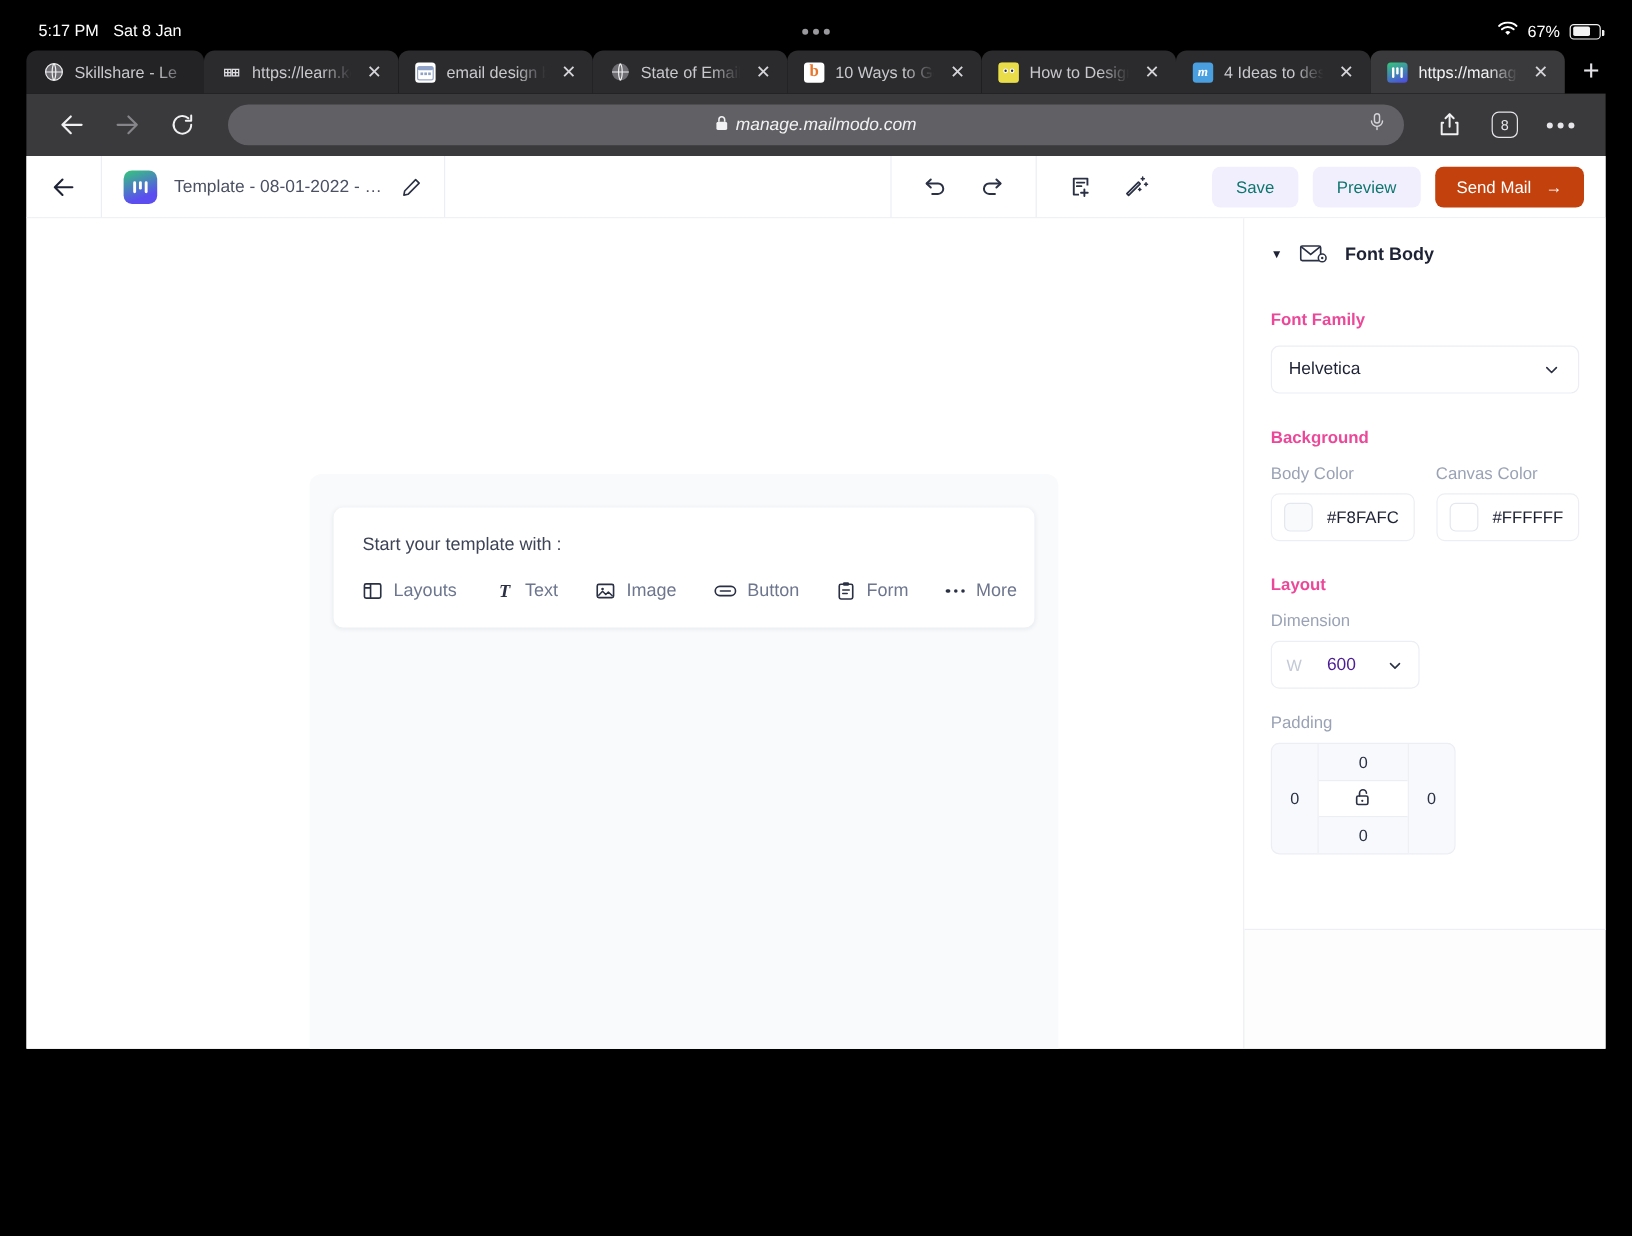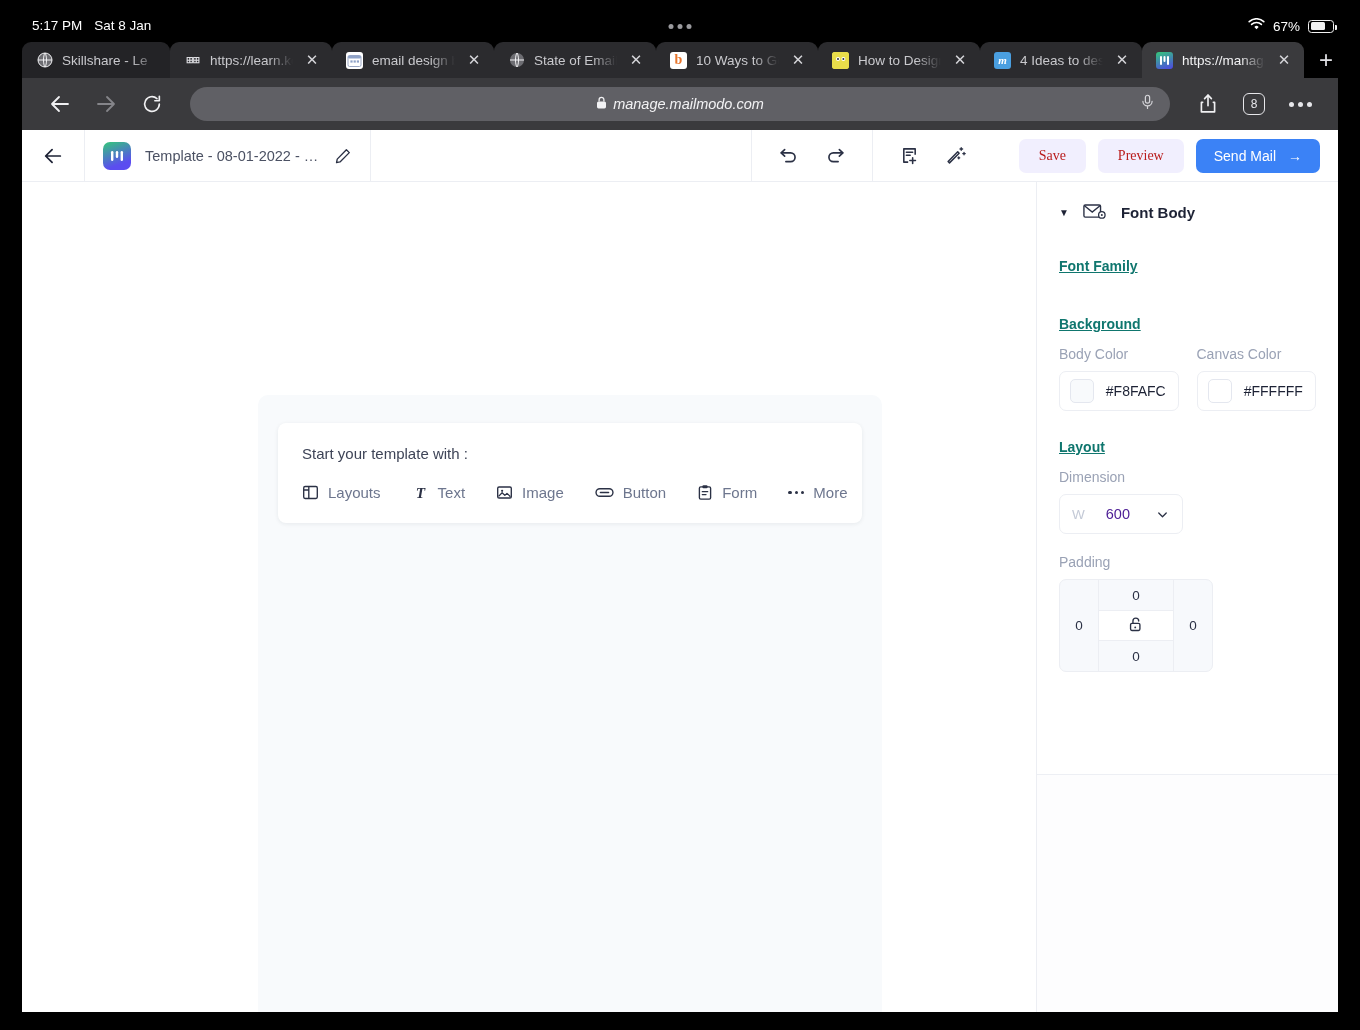--- a/index.html
+++ b/index.html
@@ -6,21 +6,21 @@
   html, body {
     width: 1360px; height: 1030px;
     background: #000;
     font-family: "Liberation Sans", sans-serif;
     overflow: hidden;
   }
 
   
   .device {
     position: absolute; left: 0; top: 0;
-    width: 1360px; height: 1030px;
+    width: 1360px; height: 874px;
     background: #000;
     border-radius: 20px;
     overflow: hidden;
   }
 
   
   .status-bar {
     position: absolute; left: 0; top: 18px;
     width: 1360px; height: 22px;
     color: #fff;
@@ -201,23 +201,23 @@
   .tb-actions {
     display: flex; align-items: center; gap: 12px;
     padding: 0 18px 0 26px;
   }
   .btn {
     border: none; border-radius: 7px;
     font-family: "Liberation Sans", sans-serif;
     font-size: 14px; cursor: pointer;
     height: 34px;
   }
-  .btn-soft { background: #f1effe; color: #b91c1c; padding: 0 20px; font-family: Liberation Serif, serif; }
+  .btn-soft { background: #f1effe; color: #0f766e; padding: 0 20px; }
   .btn-send {
-    background: #3b82f6; color: #fff; padding: 0 18px;
+    background: #c2410c; color: #fff; padding: 0 18px;
     display: flex; align-items: center; gap: 12px;
   }
 
   
   .canvas-area {
     position: absolute; left: 0; top: 52px;
     width: 1014px; height: 830px;
     background: #fff;
     overflow: hidden;
   }
@@ -262,23 +262,22 @@
   }
   .panel-head {
     display: flex; align-items: center; gap: 14px;
     margin-bottom: 36px;
   }
   .caret { color: #1d2235; font-size: 10px; }
   .panel-head .ico { color: #2b3145; display: flex; }
   .panel-title { color: #1d2235; font-size: 15px; font-weight: bold; }
 
   .sec-label {
-    color: #0f766e; font-size: 14px; font-weight: bold;
+    color: #ec4899; font-size: 14px; font-weight: bold;
     margin-bottom: 14px;
-    text-decoration: underline;
   }
   .sub-label {
     color: #9aa2b5; font-size: 14px; margin-bottom: 9px;
   }
   .select {
     height: 40px; border: 1px solid #eceef3; border-radius: 7px;
     background: #fff;
     display: flex; align-items: center;
     padding: 0 14px;
     color: #1d2235; font-size: 14.5px;
@@ -667,20 +666,28 @@
                 <rect x="1" y="2.4" width="18" height="13.2" rx="1.5" stroke="currentColor" stroke-width="1.5"></rect>
                 <path d="M1.6 3.2 10 10l8.4-6.8" stroke="currentColor" stroke-width="1.5" fill="none"></path>
                 <circle cx="20.4" cy="13.2" r="3.5" stroke="currentColor" stroke-width="1.4" fill="#fff"></circle>
                 <circle cx="20.4" cy="13.2" r="1.1" fill="currentColor"></circle>
               </svg>
           </span>
           <span class="panel-title">Font Body</span>
         </div>
 
         <div class="sec-label">Font Family</div>
+        <div class="select">
+          <span class="val">Helvetica</span>
+          <span class="chev">
+            <svg width="16" height="16" viewBox="0 0 20 20" fill="none">
+                <path d="M5 8l5 5 5-5" stroke="currentColor" stroke-width="1.7" stroke-linecap="round" stroke-linejoin="round"></path>
+              </svg>
+          </span>
+        </div>
 
         <div class="sec-gap"></div>
 
         <div class="sec-label">Background</div>
         <div class="color-row">
           <div class="color-col">
             <div class="sub-label">Body Color</div>
             <div class="swatch-field">
               <span class="swatch" style="background:#f8fafc"></span>
               <span class="swatch-val">#F8FAFC</span>

